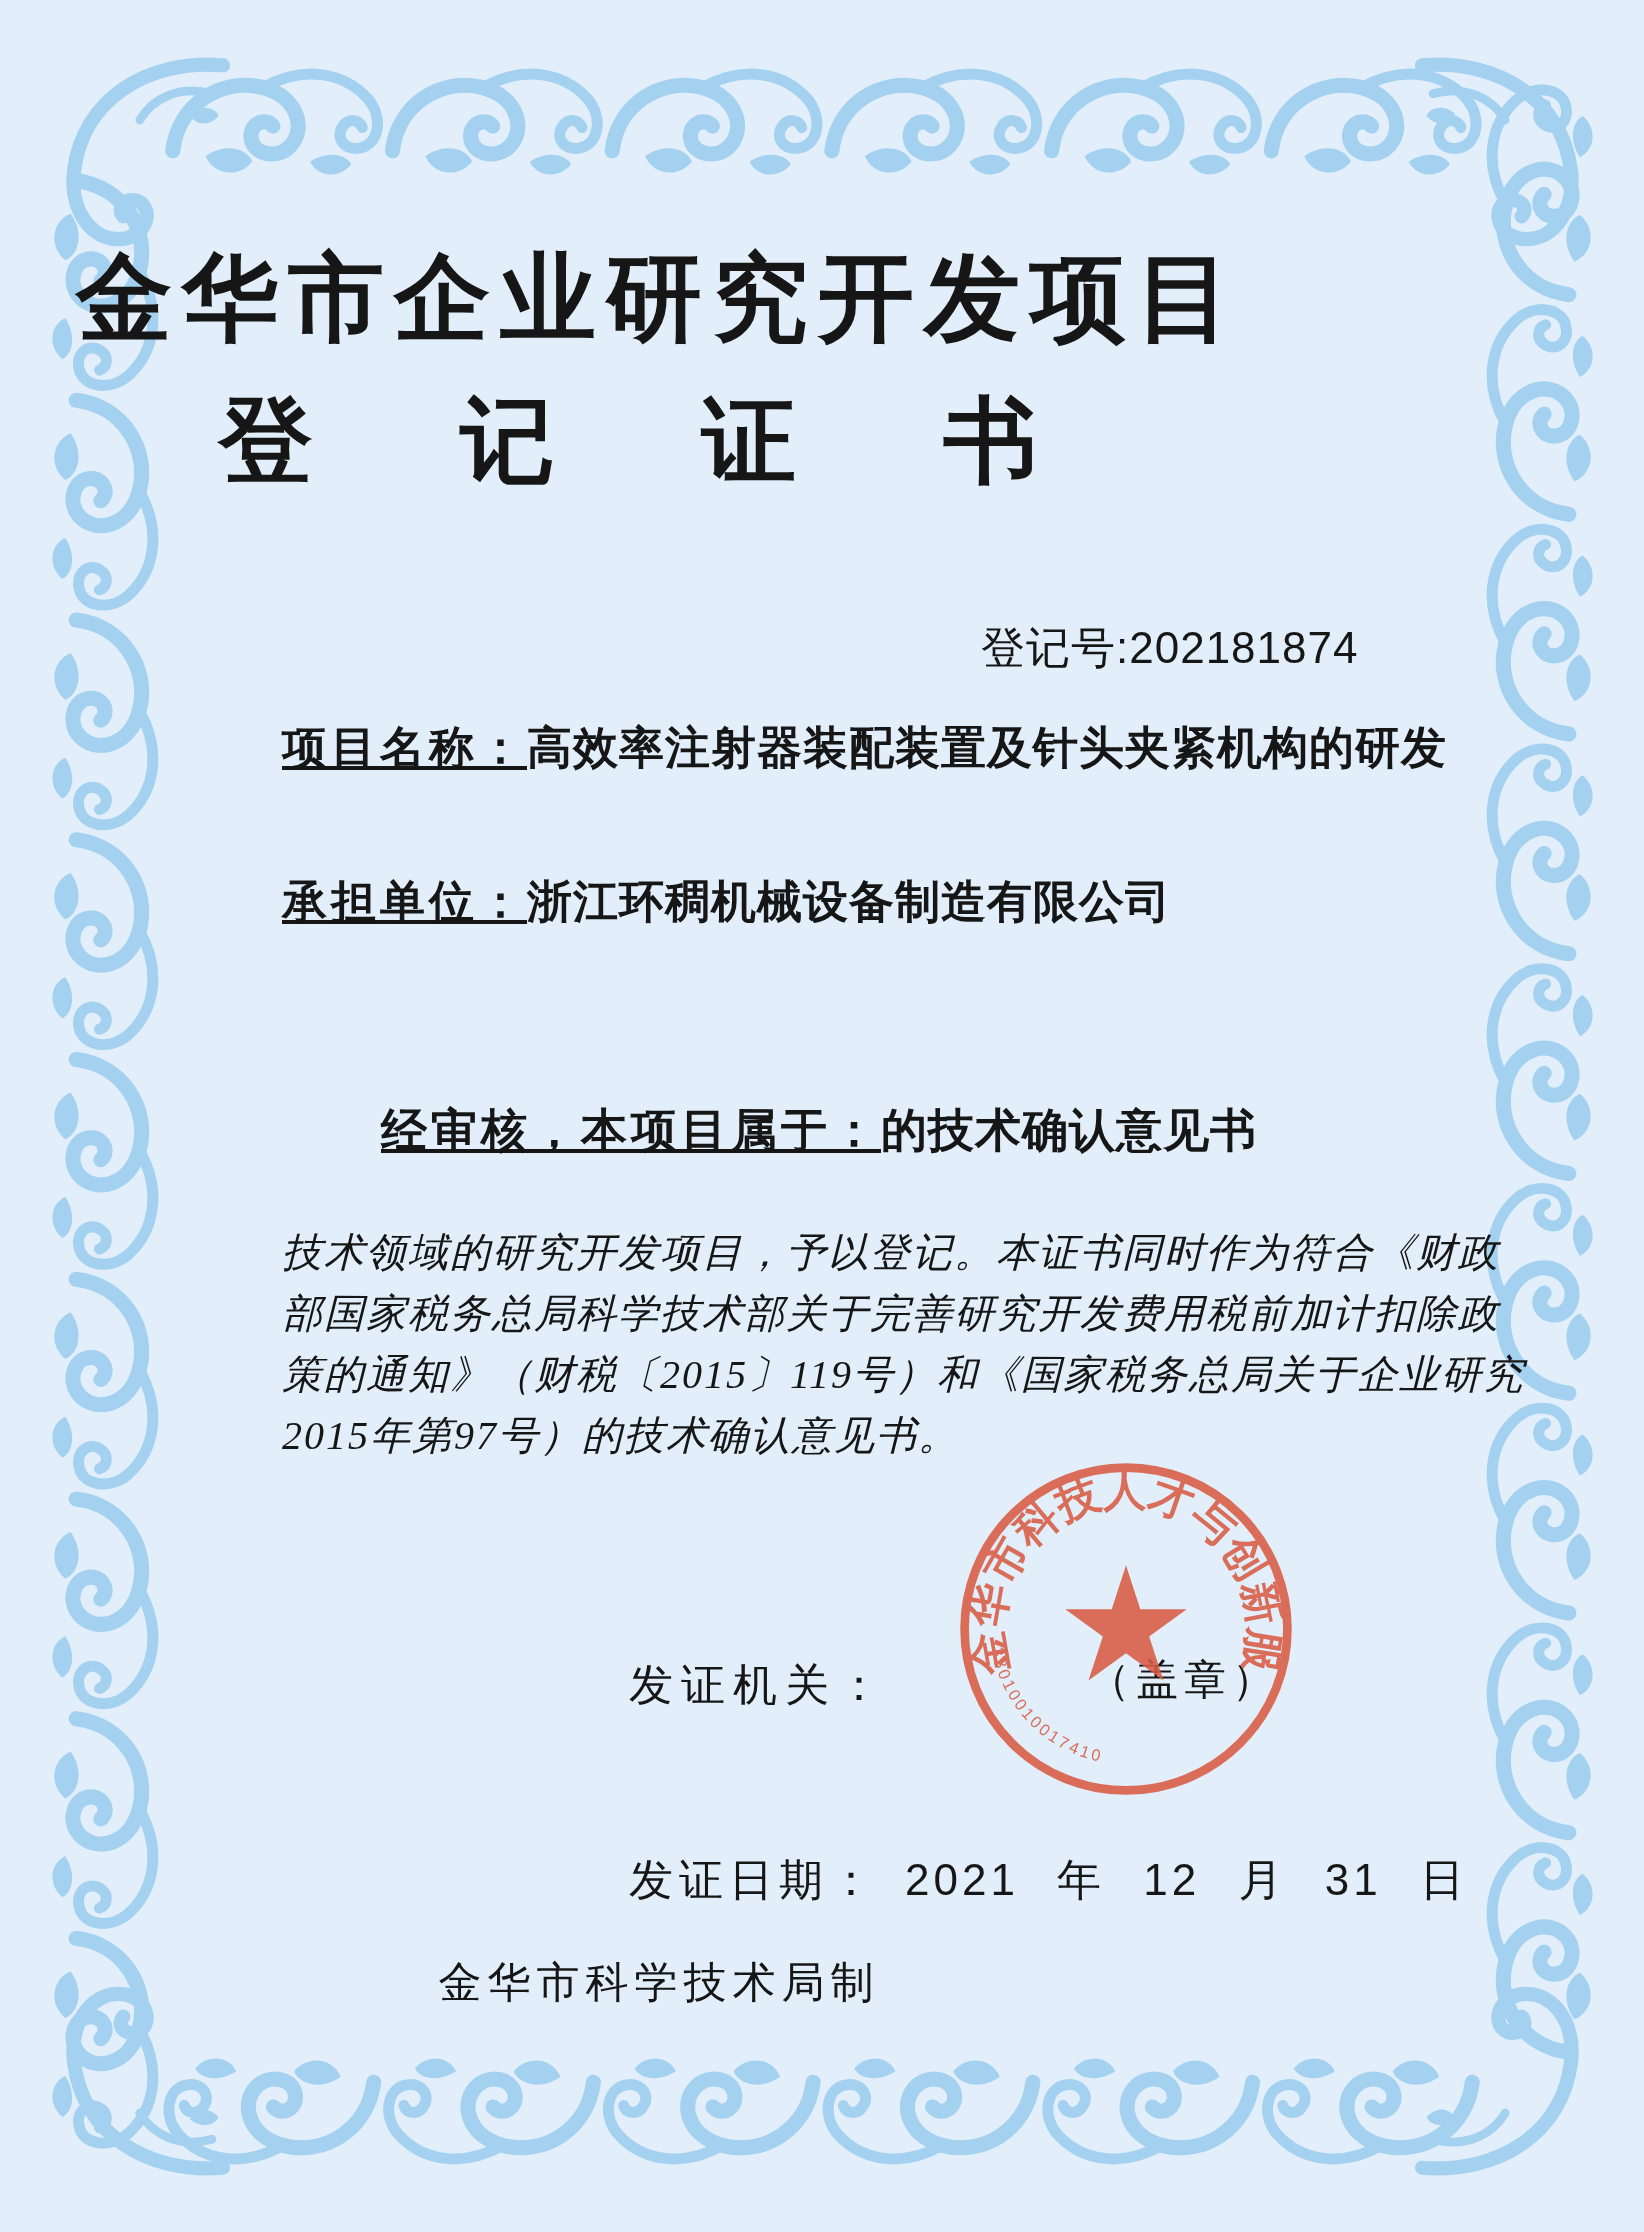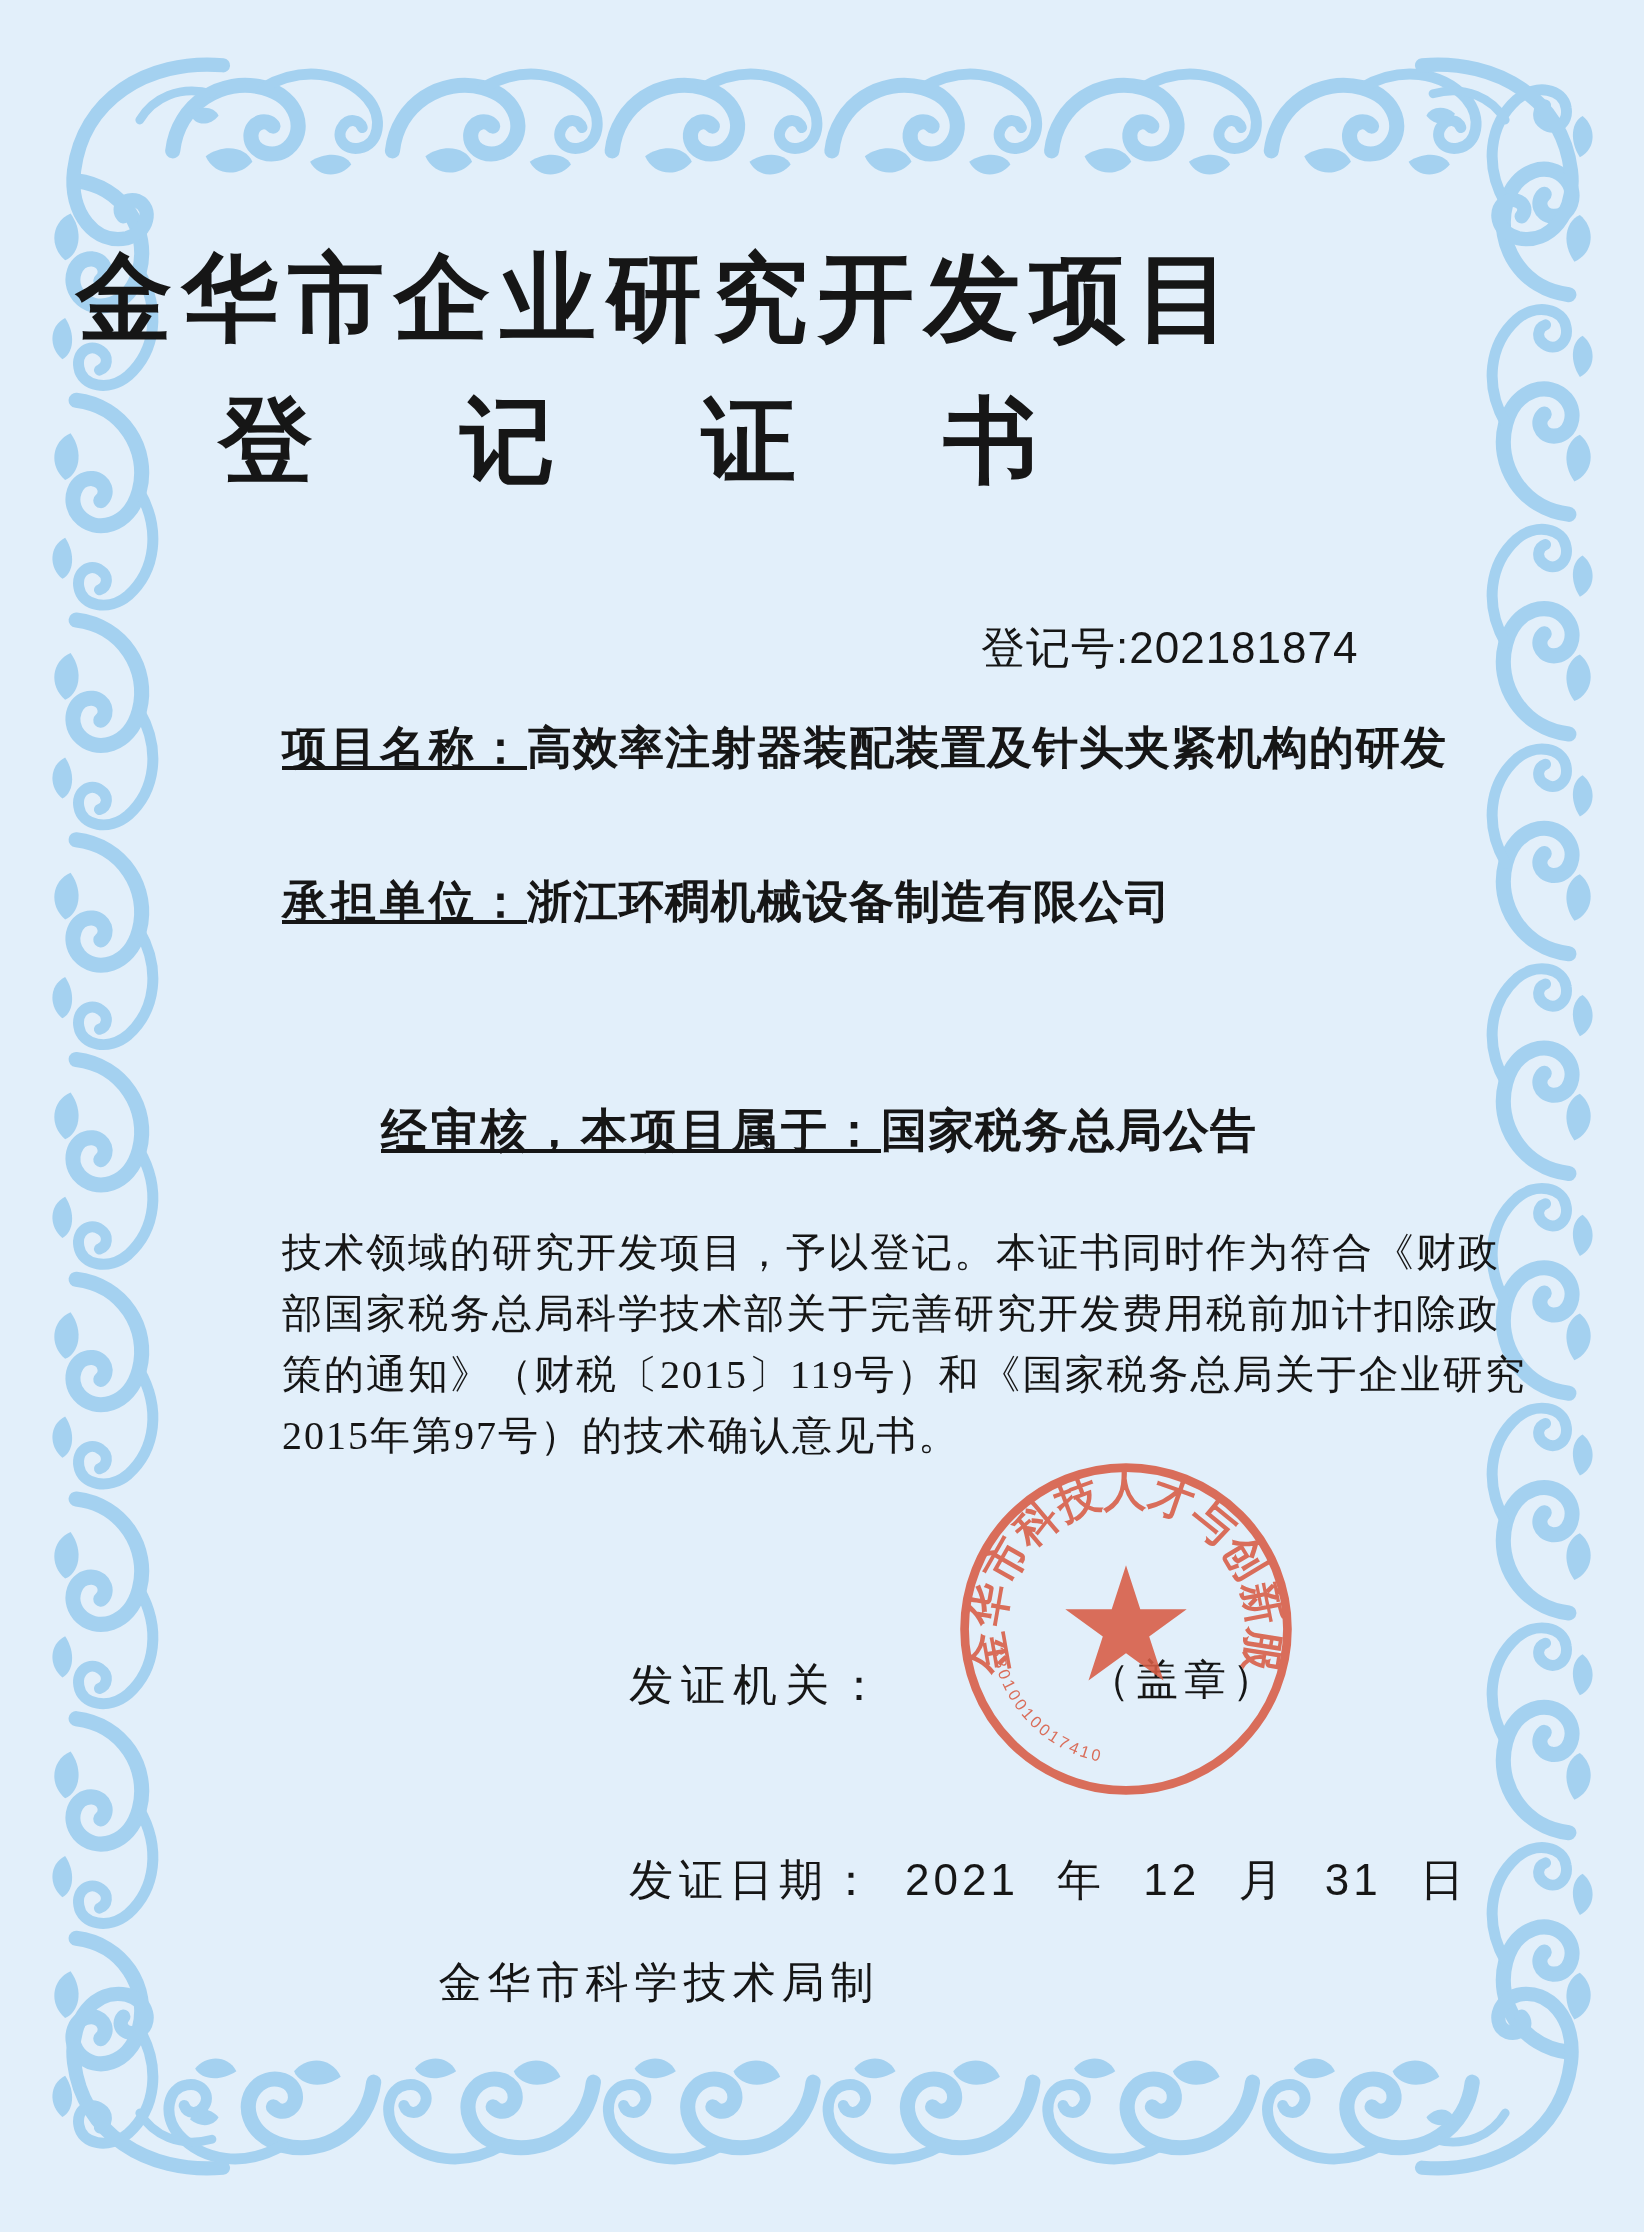--- a/index.html
+++ b/index.html
@@ -29,20 +29,21 @@
   .row .val{font-weight:700;font-family:"Liberation Sans", sans-serif;letter-spacing:1px;}
   .row-project{top:718px;left:282px;}
   .row-undertaker{top:872px;left:282px;}
   .row-review{top:1100px;left:381px;font-size:46px;}
 
   .para{
     top:1222px;left:282px;width:1119px;
     font-size:40px;line-height:61px;letter-spacing:2px;
     font-family:"Liberation Serif", serif;font-weight:500;
     white-space:nowrap;
+    font-style:italic;
   }
   .issuer{top:1656px;left:629px;font-size:44px;letter-spacing:8px;
     font-family:"Liberation Sans", sans-serif;}
   .gaizhang{top:1652px;left:1088px;font-size:42px;letter-spacing:6px;
     font-family:Liberation Mono, monospace;}
   .daterow{top:1827px;left:629px;font-size:44px;
     font-family:"Liberation Sans", sans-serif;white-space:nowrap;margin-top:24px;}
   .daterow .dlbl{letter-spacing:6px;}
   .daterow .dval{word-spacing:22px;letter-spacing:4px;margin-left:26px;}
   .footer{top:1954px;font-size:43px;letter-spacing:6px;font-weight:500;
@@ -111,21 +112,21 @@
 
 <div class="abs row row-project">
   <span class="lbl">项目名称：</span><span class="val">高效率注射器装配装置及针头夹紧机构的研发</span>
 </div>
 
 <div class="abs row row-undertaker">
   <span class="lbl">承担单位：</span><span class="val">浙江环稠机械设备制造有限公司</span>
 </div>
 
 <div class="abs row row-review">
-  <span class="lbl">经审核，本项目属于：</span><span class="val">国家税务总局公告</span>
+  <span class="lbl">经审核，本项目属于：</span><span class="val">的技术确认意见书</span>
 </div>
 
 <div class="abs para">
   <div>技术领域的研究开发项目，予以登记。本证书同时作为符合《财政</div>
   <div>部国家税务总局科学技术部关于完善研究开发费用税前加计扣除政</div>
   <div>策的通知》（财税〔2015〕119号）和《国家税务总局关于企业研究</div>
   <div>2015年第97号）的技术确认意见书。</div>
 </div>
 
 <div class="abs issuer">发证机关：</div>

